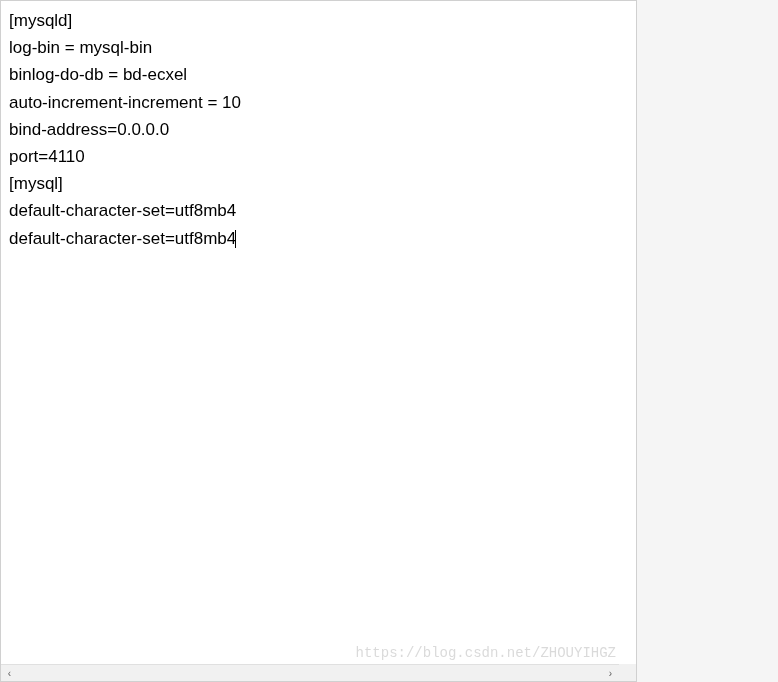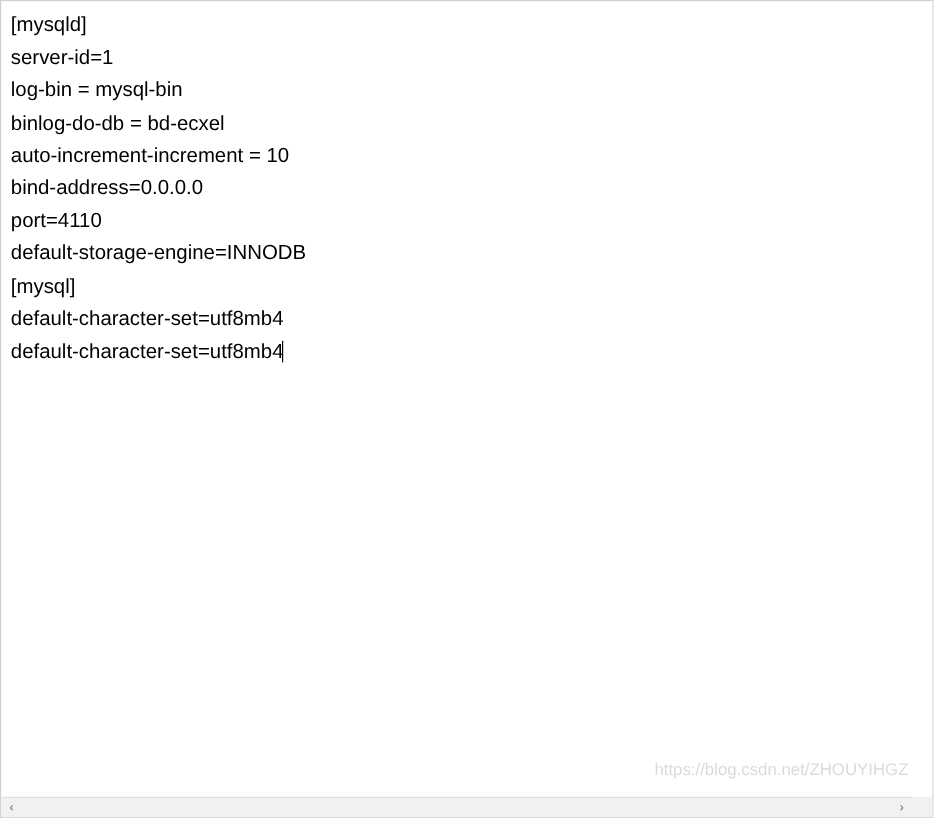--- a/index.html
+++ b/index.html
@@ -8,21 +8,21 @@
       box-sizing: border-box;
     }
     body {
       font-family: "Segoe UI", "Microsoft YaHei", Arial, sans-serif;
       background: #f5f5f5;
       width: 778px;
       height: 682px;
       overflow: hidden;
     }
     .editor-container {
-      width: 778px;
+      width: 637px;
       height: 682px;
       background: #ffffff;
       border: 1px solid #d0d0d0;
       position: relative;
       overflow: hidden;
     }
     .content-area {
       width: 100%;
       height: calc(100% - 18px);
       padding: 6px 8px;
@@ -89,42 +89,40 @@
     .scroll-corner {
       position: absolute;
       bottom: 0;
       right: 0;
       width: 17px;
       height: 17px;
       background: #f1f1f1;
     }
     .watermark {
       position: absolute;
-      bottom: 32px;
+      bottom: 20px;
       right: 20px;
       font-size: 14px;
       color: rgba(150, 150, 150, 0.35);
       pointer-events: none;
-      font-family: Liberation Sans, sans-serif;
+      font-family: Liberation Mono, monospace;
       margin-left: 25px;
     }
   </style>
 </head>
 <body>
 
 <div class="editor-container">
   <div class="content-area">
     <div class="line">[mysqld]</div>
-    <div class="line">server-id=1</div>
     <div class="line">log-bin = mysql-bin</div>
     <div class="line">binlog-do-db = bd-ecxel</div>
     <div class="line">auto-increment-increment = 10</div>
     <div class="line">bind-address=0.0.0.0</div>
     <div class="line">port=4110</div>
-    <div class="line">default-storage-engine=INNODB</div>
     <div class="line">[mysql]</div>
     <div class="line">default-character-set=utf8mb4</div>
     <div class="line"><span>default-character-set=utf8mb4</span><span class="cursor"></span></div>
   </div>
   <div class="horizontal-scroll">
     <div class="hscroll-btn">‹</div>
     <div class="hscroll-btn">›</div>
   </div>
   <div class="scroll-corner"></div>
   <div class="watermark">https://blog.csdn.net/ZHOUYIHGZ</div>

